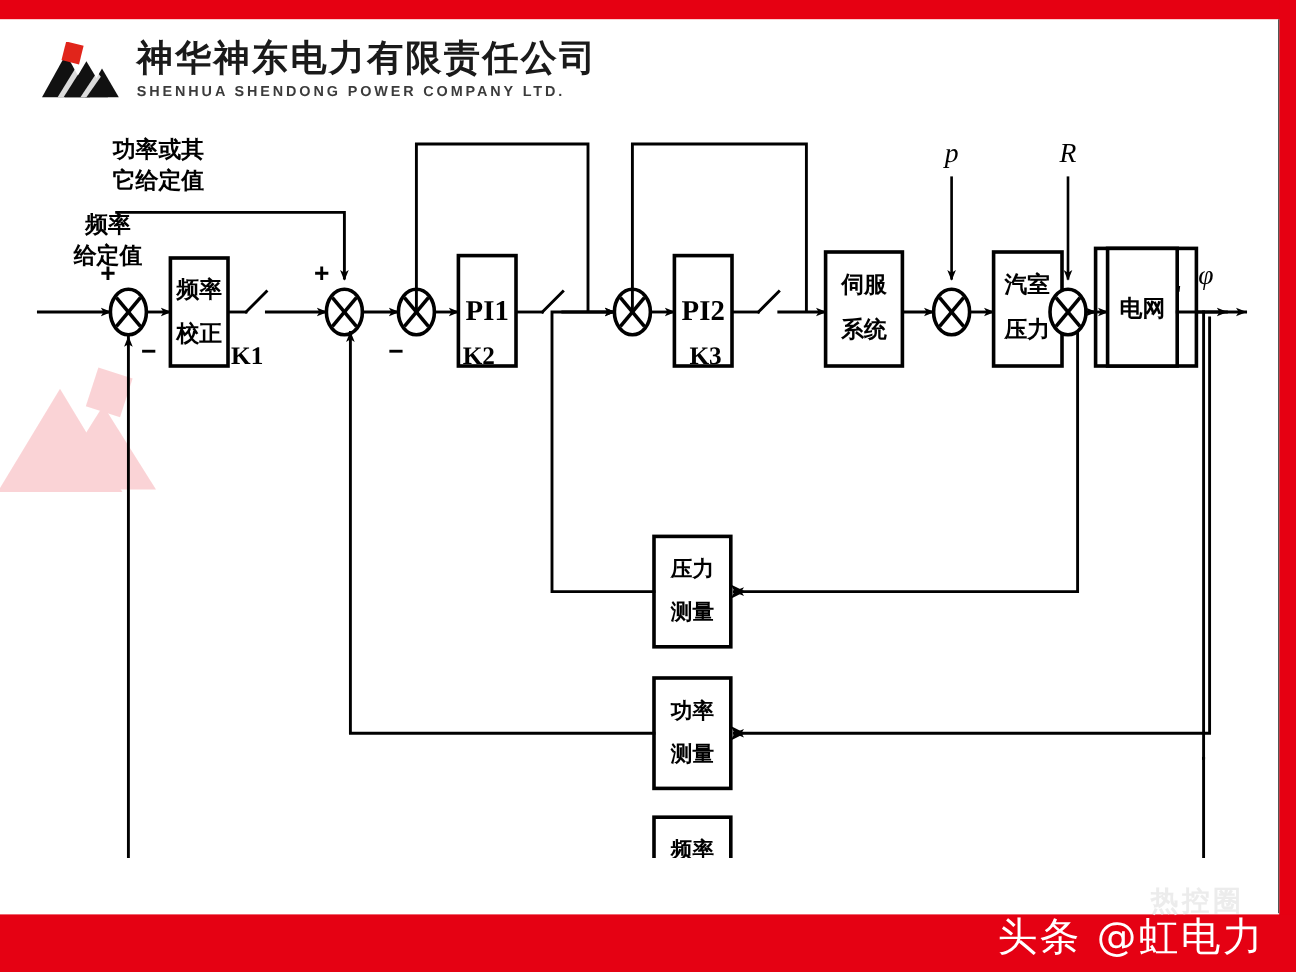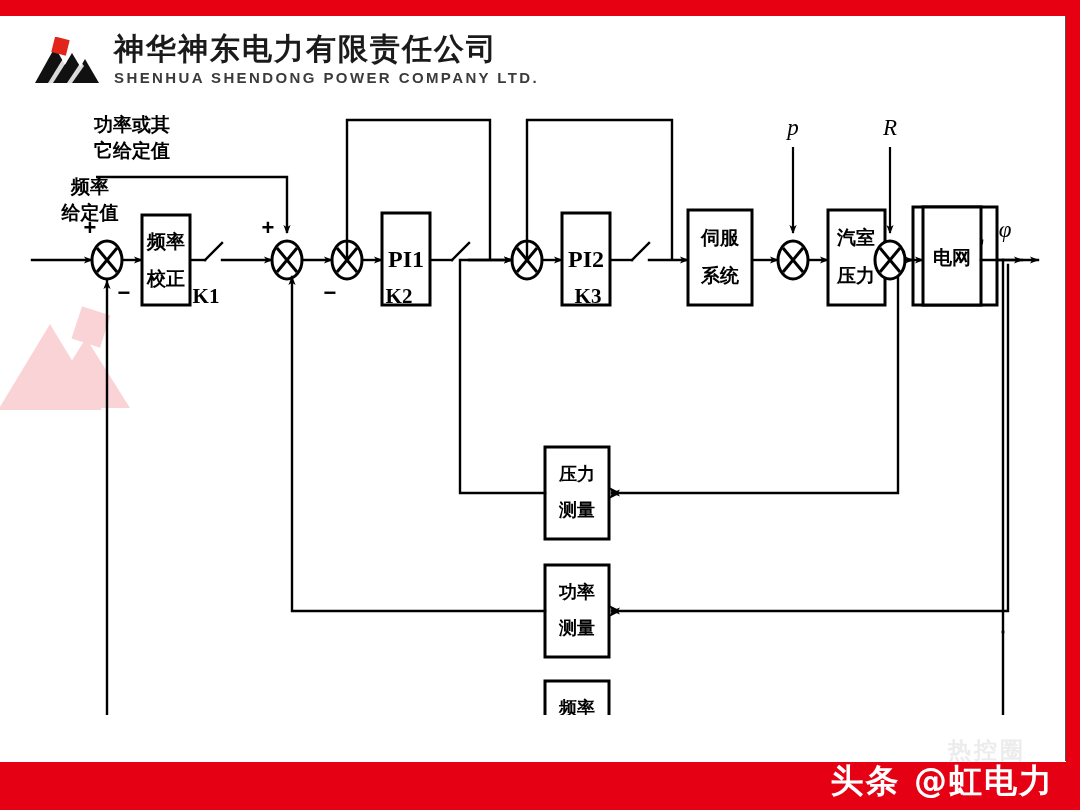--- a/index.html
+++ b/index.html
@@ -69,21 +69,21 @@
   .logo-text { line-height: 1; padding-bottom: 2px; }
   .logo-cn {
     font-size: 30px;
     font-weight: bold;
     color: #1a1a1a;
     letter-spacing: 2px;
     font-family: "DejaVu Sans", "Liberation Sans", sans-serif;
   }
   .logo-en {
     margin-top: 6px;
-    font-size: 15px;
+    font-size: 12px;
     font-weight: bold;
     color: #3b3b3b;
     letter-spacing: 2.4px;
     font-family: "Liberation Sans", sans-serif;
   }
 
   
   #diagram {
     position: absolute;
     left: 0; top: 95px;
@@ -137,28 +137,28 @@
     font-size: 22px;
     text-anchor: middle;
   }
 
   
   .wm-toutiao {
     position: absolute;
     right: 26px; bottom: 6px;
     font-family: "DejaVu Sans", "Liberation Sans", sans-serif;
     font-size: 33px;
-    font-weight: bold;
+    font-weight: normal;
     color: #ffffff;
     letter-spacing: 2px;
     white-space: nowrap;
   }
   .wm-rekong {
     position: absolute;
-    right: 54px; bottom: 44px;
+    right: 43px; bottom: 44px;
     font-family: "DejaVu Sans", "Liberation Sans", sans-serif;
     font-size: 23px;
     font-weight: bold;
     color: rgba(235,235,235,0.95);
     letter-spacing: 3px;
     white-space: nowrap;
     margin-left: 22px;
   }
 </style>
 </head>

